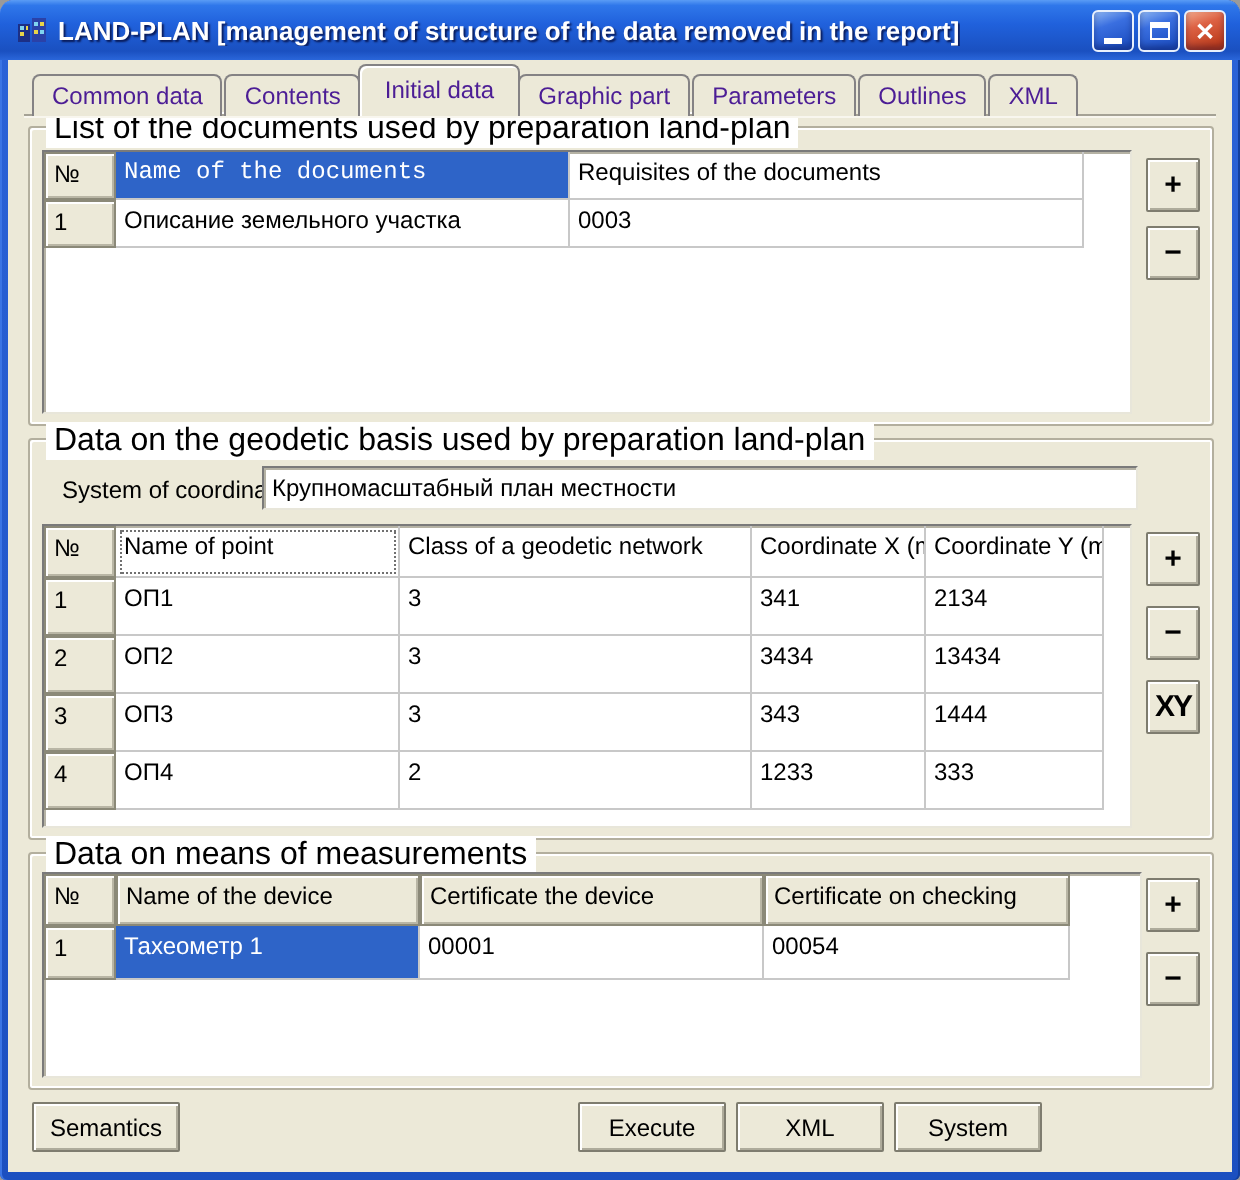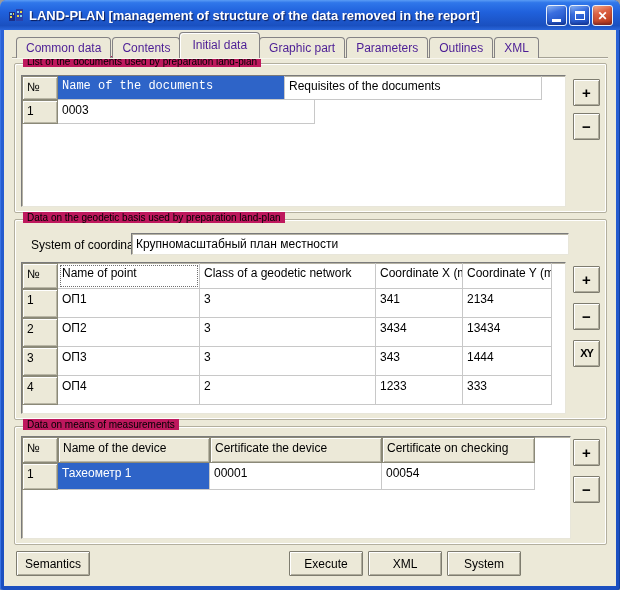--- a/index.html
+++ b/index.html
@@ -58,22 +58,22 @@
     box-shadow:inset 1px 1px 0 #fff;
     margin-left:-2px;margin-right:-1px;
   }
 
   
   .groupbox{
     position:absolute;border:1px solid #b3af9e;border-radius:2px;
     box-shadow:inset 1px 1px 0 #fff, inset -1px -1px 0 #fff;
   }
   .legend{
-    position:absolute;top:-8px;left:8px;background:#be185d;
-    padding:0 4px;font-size:10px;color:#000;white-space:nowrap;
+    position:absolute;top:-8px;left:8px;background:#ffffff;
+    padding:0 4px;font-size:16px;color:#000;white-space:nowrap;
   }
 
   
   .grid{
     position:absolute;background:#fff;overflow:hidden;
     border:1px solid;border-color:#7a7a7a #e8e6da #e8e6da #7a7a7a;
     box-shadow:inset 1px 1px 0 #b5b2a4;
   }
   .grow{display:flex;}
   .gcell{
@@ -89,21 +89,21 @@
   .focus-dot{outline:1px dotted #707070;outline-offset:-3px;}
 
   
   .sq{
     position:absolute;width:27px;height:27px;
     background:#ECE9D8;border:1px solid #7e7c6f;border-radius:1px;
     box-shadow:inset 1px 1px 0 #fff, inset -1px -1px 0 #aeab9b;
     font-size:15px;font-weight:bold;color:#000;line-height:1;
     display:flex;align-items:center;justify-content:center;cursor:pointer;padding:0;
   }
-  .sq.xy{font-size:11px;letter-spacing:-1px;}
+  .sq.xy{font-size:15px;letter-spacing:-1px;}
 
   
   .lbl{position:absolute;font-size:12px;color:#000;white-space:nowrap;}
   .field{
     position:absolute;background:#fff;border:1px solid;
     border-color:#7a7a7a #e8e6da #e8e6da #7a7a7a;
     box-shadow:inset 1px 1px 0 #b5b2a4;
     font-size:12px;color:#000;padding:2px 4px;outline:none;
   }
 
@@ -163,20 +163,21 @@
       <span class="legend">List of the documents used by preparation land-plan</span>
 
       <div class="grid" style="left:6px;top:11px;width:545px;height:132px;">
         <div class="grow" style="height:24px;">
           <div class="gcell gbtn" style="width:36px;">№</div>
           <div class="gcell gsel" style="width:227px;font-family:Liberation Mono, monospace;">Name of the documents</div>
           <div class="gcell" style="width:257px;">Requisites of the documents</div>
         </div>
         <div class="grow" style="height:24px;">
           <div class="gcell gbtn" style="width:36px;">1</div>
+          <div class="gcell" style="width:227px;">Описание земельного участка</div>
           <div class="gcell" style="width:257px;">0003</div>
         </div>
       </div>
 
       <button class="sq" style="right:6px;top:15px;">+</button>
       <button class="sq" style="right:6px;top:49px;">−</button>
     </div>
 
     <div class="groupbox" style="left:10px;top:189px;width:593px;height:201px;">
       <span class="legend">Data on the geodetic basis used by preparation land-plan</span>

